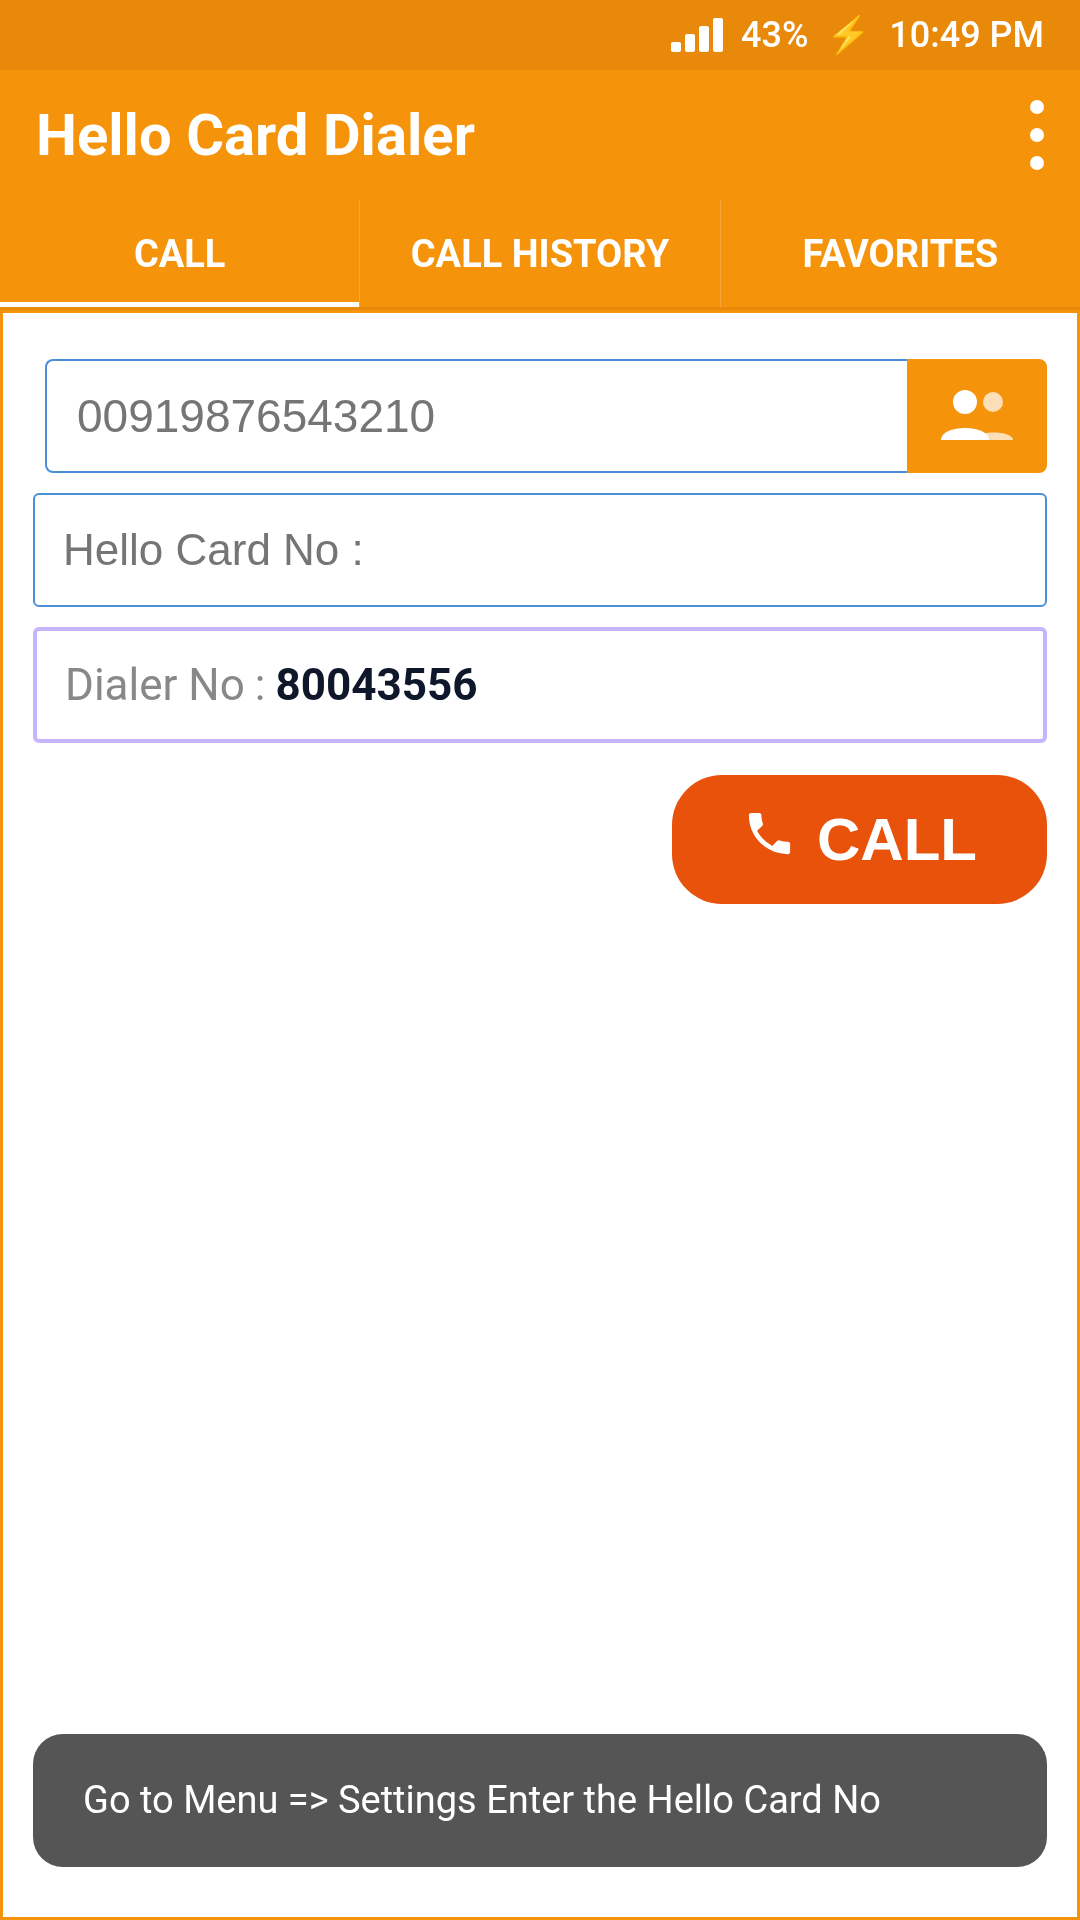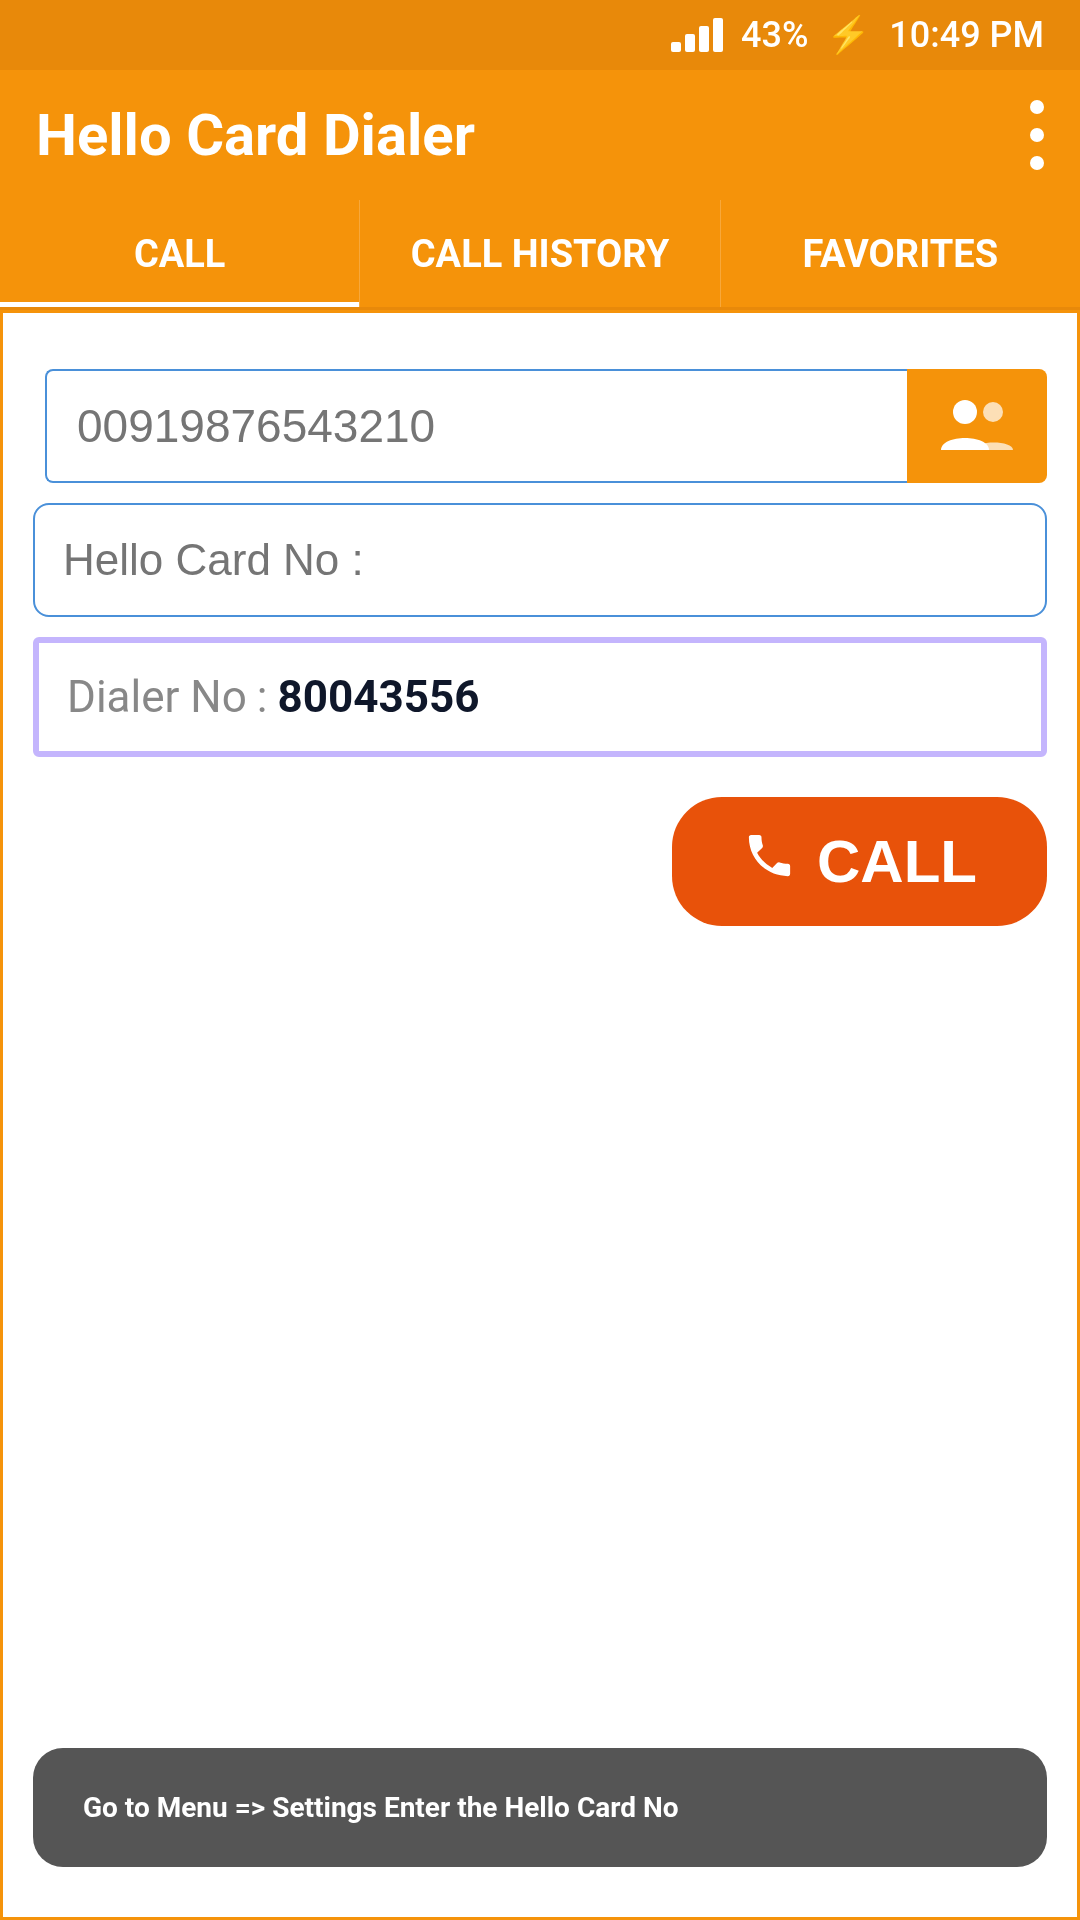--- a/index.html
+++ b/index.html
@@ -124,21 +124,21 @@
       display: flex;
       flex-direction: column;
       gap: 0;
     }
 
     
     .phone-input-row {
       display: flex;
       gap: 0;
       margin-bottom: 20px;
-      margin-top: 26px;
+      margin-top: 16px;
       padding-left: 12px;
     }
 
     .phone-input {
       flex: 1;
       border: 2px solid #4a90d9;
       border-right: none;
       border-radius: 8px 0 0 8px;
       padding: 28px 30px;
       font-size: 46px;
@@ -155,41 +155,41 @@
       display: flex;
       align-items: center;
       justify-content: center;
       cursor: pointer;
     }
 
     
     .hello-card-input {
       width: 100%;
       border: 2px solid #4a90d9;
-      border-radius: 16px;
+      border-radius: 6px;
       padding: 30px 28px;
       font-size: 44px;
       color: #999;
       outline: none;
       margin-bottom: 20px;
       font-family: Arial, sans-serif;
     }
 
     
     .dialer-no-box {
       width: 100%;
-      border: 6px solid #c4b5fd;
+      border: 4px solid #c4b5fd;
       border-radius: 6px;
       padding: 28px 28px;
       font-size: 44px;
       color: #666;
       display: flex;
       align-items: center;
       gap: 10px;
-      margin-bottom: 40px;
+      margin-bottom: 32px;
     }
 
     .dialer-no-label {
       color: #888;
       font-weight: normal;
     }
 
     .dialer-no-value {
       color: #0f172a;
       font-weight: bold;
@@ -233,23 +233,22 @@
     
     .info-banner {
       background: #555;
       border-radius: 30px;
       padding: 40px 50px;
       margin-bottom: 20px;
     }
 
     .info-banner-text {
       color: white;
-      font-size: 28px;
+      font-size: 38px;
       line-height: 1.4;
-      font-weight: bold;
     }
   </style>
 </head>
 <body>
 
 <div class="status-bar">
   <div class="signal-icon">
     <div class="signal-bar" style="height:10px;"></div>
     <div class="signal-bar" style="height:18px;"></div>
     <div class="signal-bar" style="height:26px;"></div>

